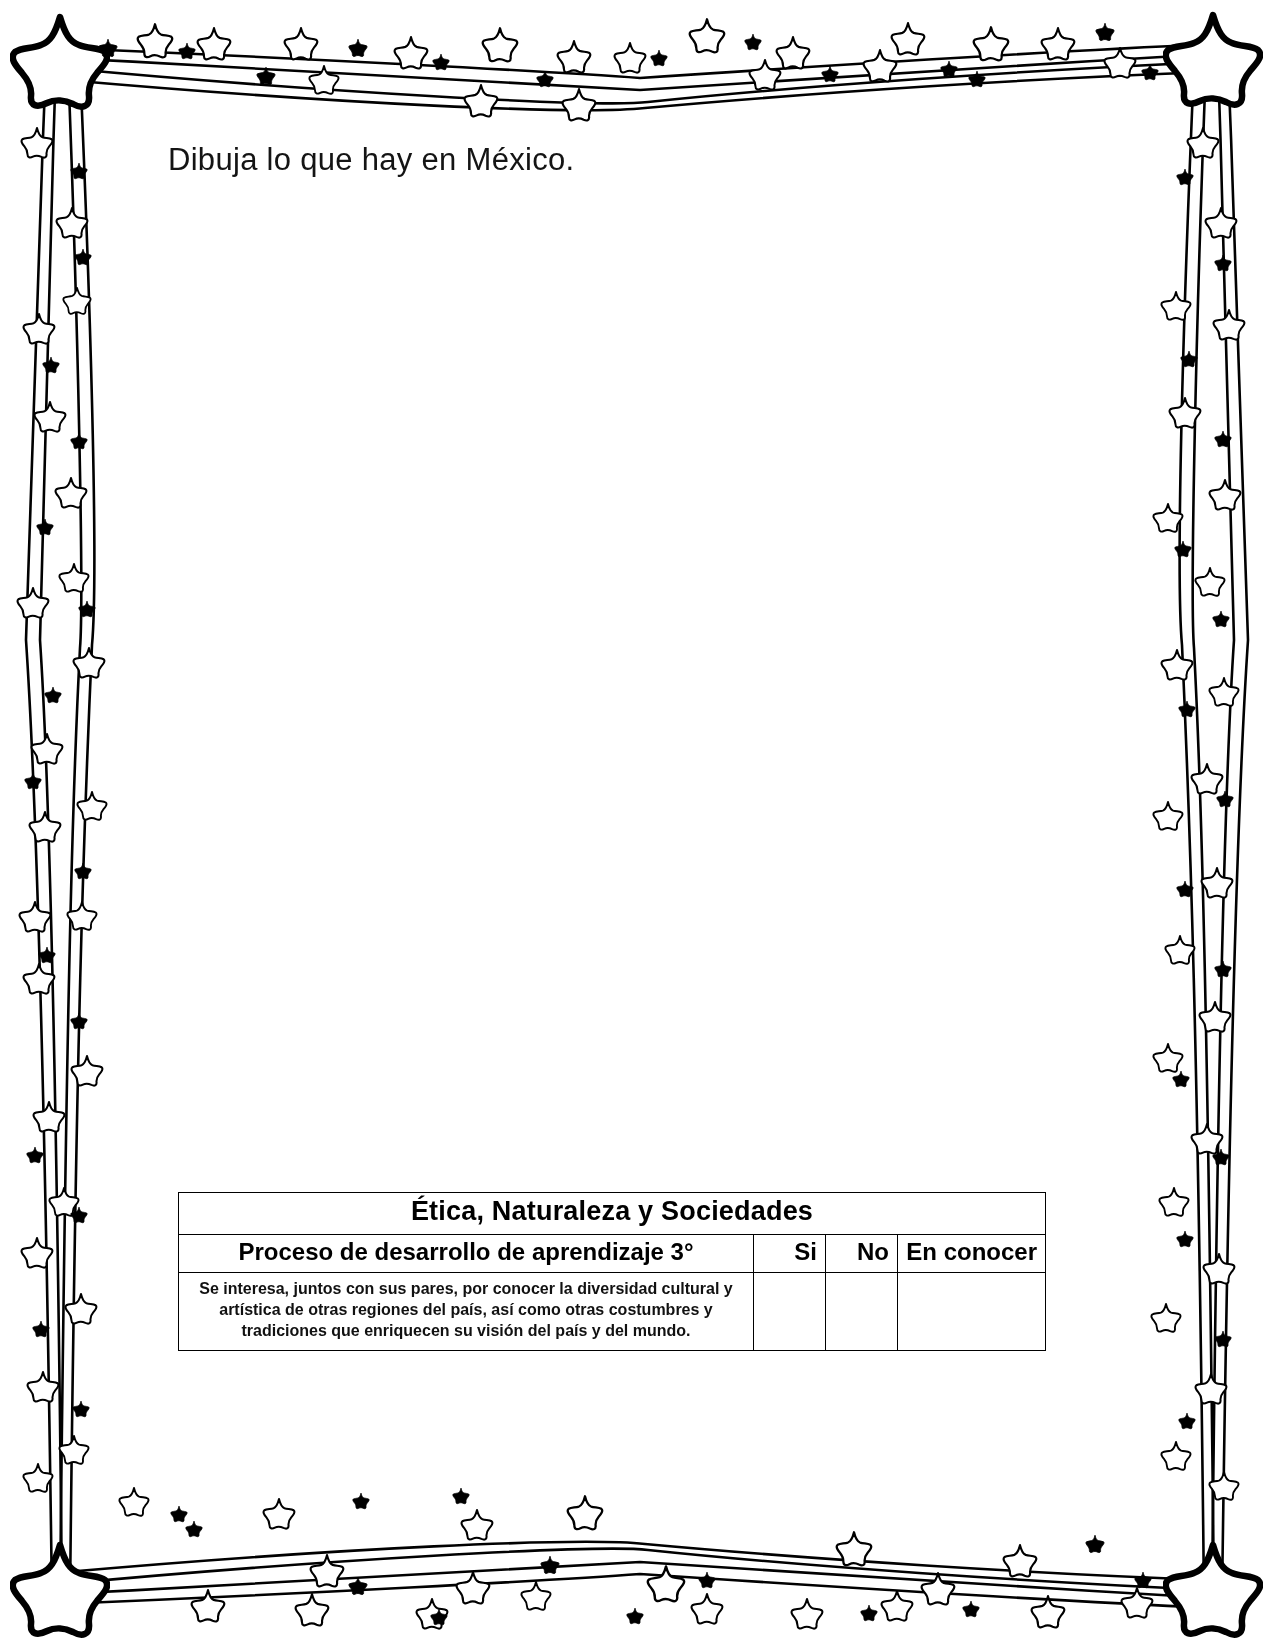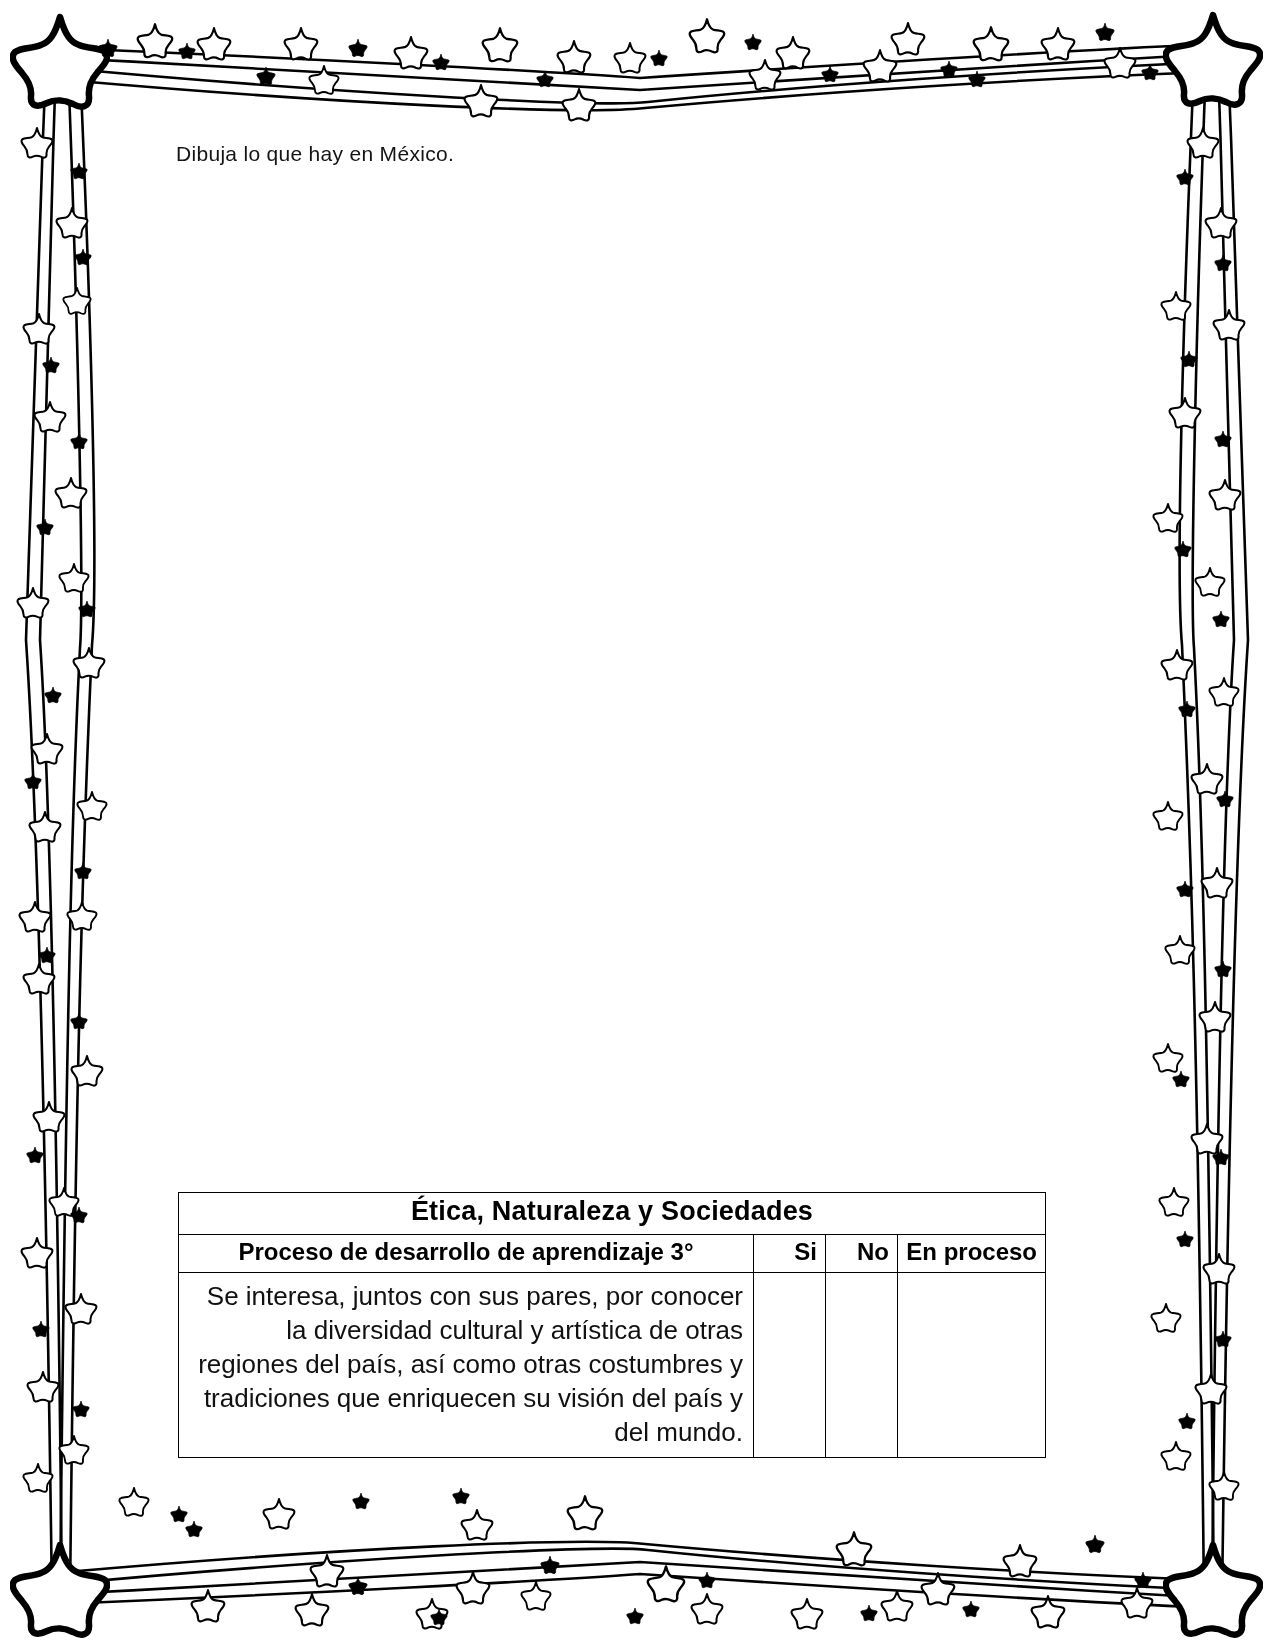--- a/index.html
+++ b/index.html
@@ -30,23 +30,23 @@
   #page-content {
     position: absolute;
     left: 0;
     top: 0;
     width: 1275px;
     height: 1650px;
   }
 
   .instruction {
     position: absolute;
-    left: 176px;
+    left: 168px;
     top: 142px;
-    font-size: 21px;
+    font-size: 31px;
     color: #141414;
     letter-spacing: 0.3px;
     font-family: "Liberation Sans", sans-serif;
     white-space: nowrap;
   }
 
   
   #brand-logo {
     position: absolute;
     left: 882px;
@@ -104,25 +104,26 @@
     font-weight: bold;
     color: #000000;
     padding: 3px 8px 6px 8px !important;
     line-height: 1.18;
     white-space: nowrap;
   }
   .tbl-subhead.main-col {
     text-align: center;
   }
   .tbl-body-cell {
-    font-size: 26px;
+    font-size: 16px;
     color: #111111;
     line-height: 1.31;
     padding: 6px 10px 8px 10px !important;
-    text-align: right;
+    text-align: center;
+    font-weight: bold;
   }
   .tbl-mark-cell {
     width: 55px;
     text-align: right;
   }
   .tbl-mark-cell.wide {
     width: 131px;
   }
 </style>
 </head>
@@ -358,21 +359,21 @@
 
   <table id="assessment-table">
     <thead>
       <tr>
         <th class="tbl-title" colspan="4">Ética, Naturaleza y Sociedades</th>
       </tr>
       <tr>
         <th class="tbl-subhead main-col">Proceso de desarrollo de aprendizaje 3°</th>
         <th class="tbl-subhead tbl-mark-cell">Si</th>
         <th class="tbl-subhead tbl-mark-cell">No</th>
-        <th class="tbl-subhead tbl-mark-cell wide">En proceso</th>
+        <th class="tbl-subhead tbl-mark-cell wide">En conocer</th>
       </tr>
     </thead>
     <tbody>
       <tr>
         <td class="tbl-body-cell">Se interesa, juntos con sus pares, por conocer la diversidad cultural y artística de otras regiones del país, así como otras costumbres y tradiciones que enriquecen su visión del país y del mundo.</td>
         <td class="tbl-mark-cell"></td>
         <td class="tbl-mark-cell"></td>
         <td class="tbl-mark-cell wide"></td>
       </tr>
     </tbody>

